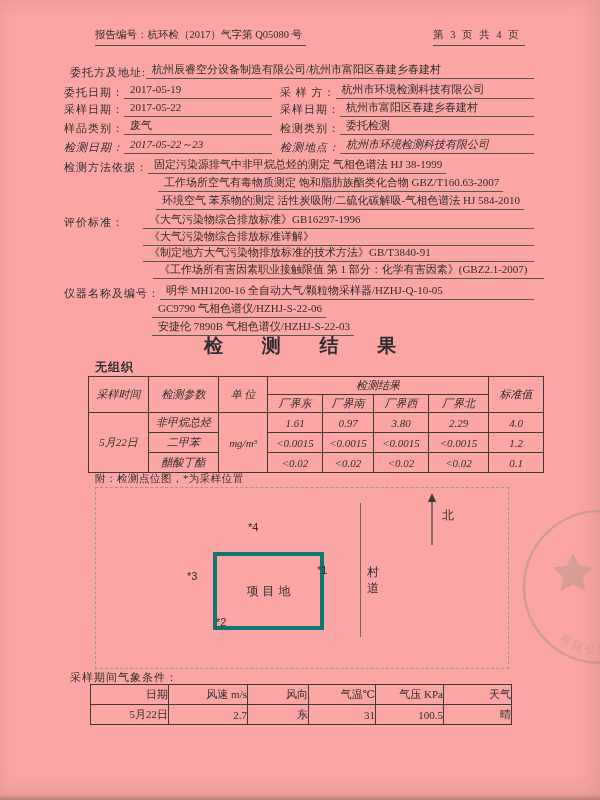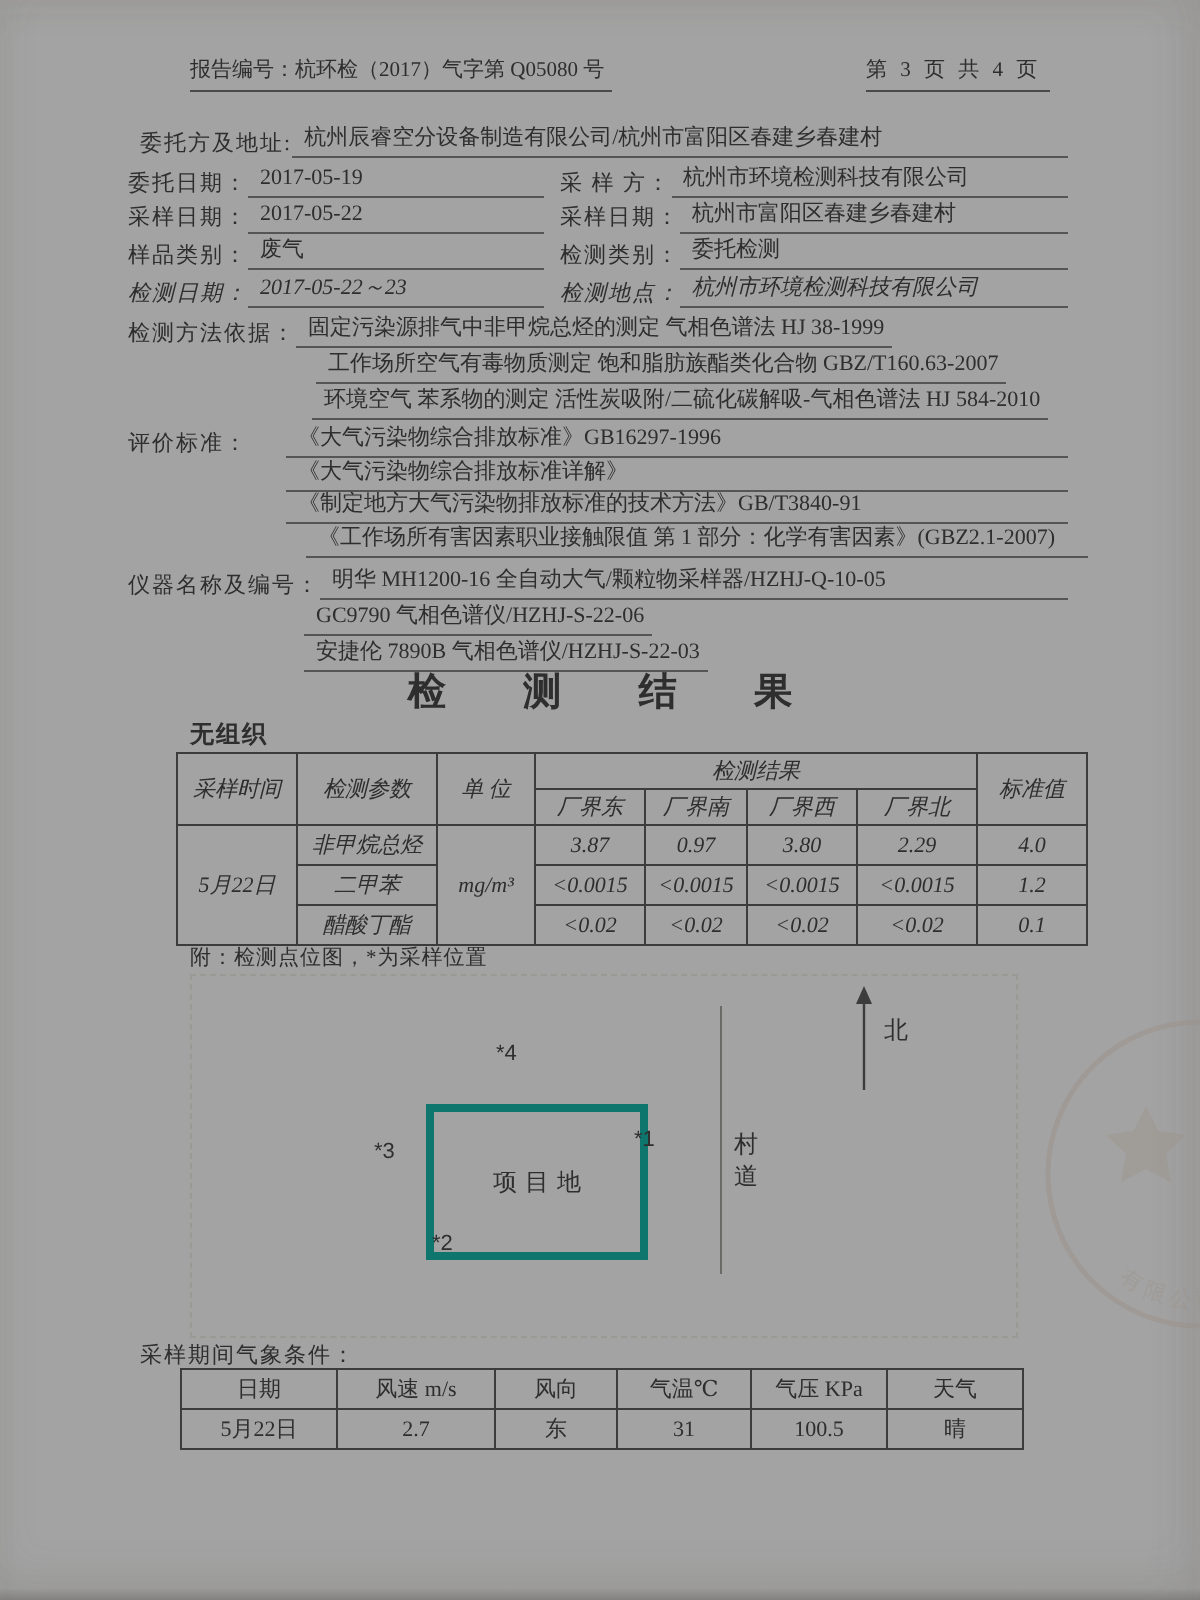--- a/index.html
+++ b/index.html
@@ -1,17 +1,17 @@
 <!DOCTYPE html>
 <html><head>
 <meta charset="utf-8">
 <style>
   html,body{margin:0;padding:0;background:#e9e9e7;}
   .page{
-    position:relative;width:600px;height:800px;background:#a3a3a3;
+    position:relative;width:600px;height:800px;background:#fca5a5;
     font-family:"Liberation Serif","DejaVu Serif",serif;color:#2e2e2e;
     overflow:hidden;
     box-shadow:inset 0 -12px 20px rgba(90,85,78,0.10),
                inset -12px 0 18px rgba(90,85,78,0.05),
                inset 0 10px 12px rgba(90,85,78,0.03);
   }
   .bottom-edge{position:absolute;left:0;right:0;bottom:0;height:6px;
     background:linear-gradient(rgba(0,0,0,0),rgba(70,68,62,0.28));}
   
   .hdr{position:absolute;top:28px;font-size:10.5px;border-bottom:1px solid #4a4a4a;padding:0 4px 3px 0;white-space:nowrap;}
@@ -28,21 +28,21 @@
   .res-title{position:absolute;top:333px;left:0;width:600px;text-align:center;
     font-size:19px;font-weight:bold;letter-spacing:17px;text-indent:17px;}
   .sub{position:absolute;top:359px;left:95px;font-size:12px;font-weight:bold;letter-spacing:1px;}
   
   table{border-collapse:collapse;table-layout:fixed;}
   .res-table{position:absolute;left:88px;top:376px;font-style:italic;}
   .res-table th,.res-table td{border:1px solid #3c3c3c;font-weight:normal;font-size:11px;text-align:center;padding:0;overflow:hidden;}
   .res-table .hrow{height:18px;}
   .res-table .drow{height:20px;}
   .wx-table{position:absolute;left:90px;top:684px;}
-  .wx-table th,.wx-table td{border:1px solid #3c3c3c;font-weight:normal;font-size:11px;text-align:center;padding:0;height:19px;}
+  .wx-table th,.wx-table td{border:1px solid #3c3c3c;font-weight:normal;font-size:11px;text-align:right;padding:0;height:19px;}
   .note{position:absolute;top:472px;left:95px;font-size:10.5px;letter-spacing:0.5px;}
   
   .diagram{position:absolute;left:95px;top:487px;width:412px;height:180px;border:1px dashed #9a9a95;}
   .north{position:absolute;left:330px;top:5px;}
   .north-label{position:absolute;left:346px;top:19px;font-size:12px;}
   .road-line{position:absolute;left:264px;top:15px;width:1px;height:134px;background:#6a6a66;}
   .road-label{position:absolute;left:270px;top:76px;width:14px;font-size:12px;line-height:16px;text-align:center;}
   .site-rect{position:absolute;left:117px;top:64px;width:103px;height:70px;border:4px solid #0f766e;
     display:flex;align-items:center;justify-content:center;font-size:12px;letter-spacing:4px;text-indent:4px;}
   .pt{position:absolute;font-size:11px;font-family:"Liberation Sans",sans-serif;}
@@ -157,21 +157,21 @@
     <tr class="hrow">
       <th>厂界东</th>
       <th>厂界南</th>
       <th>厂界西</th>
       <th>厂界北</th>
     </tr>
     <tr class="drow">
       <td rowspan="3">5月22日</td>
       <td>非甲烷总烃</td>
       <td rowspan="3">mg/m³</td>
-      <td>3.87</td>
+      <td>1.61</td>
       <td>0.97</td>
       <td>3.80</td>
       <td>2.29</td>
       <td>4.0</td>
     </tr>
     <tr class="drow">
       <td>二甲苯</td>
       <td>&lt;0.0015</td>
       <td>&lt;0.0015</td>
       <td>&lt;0.0015</td>

